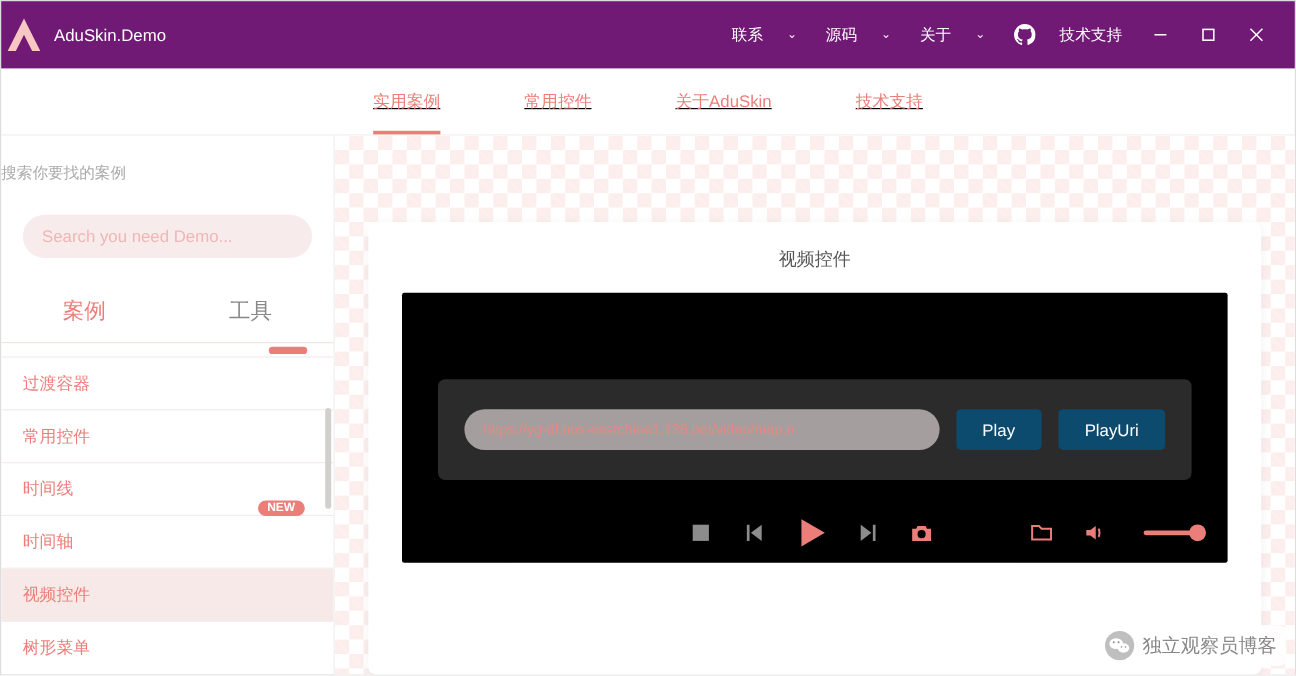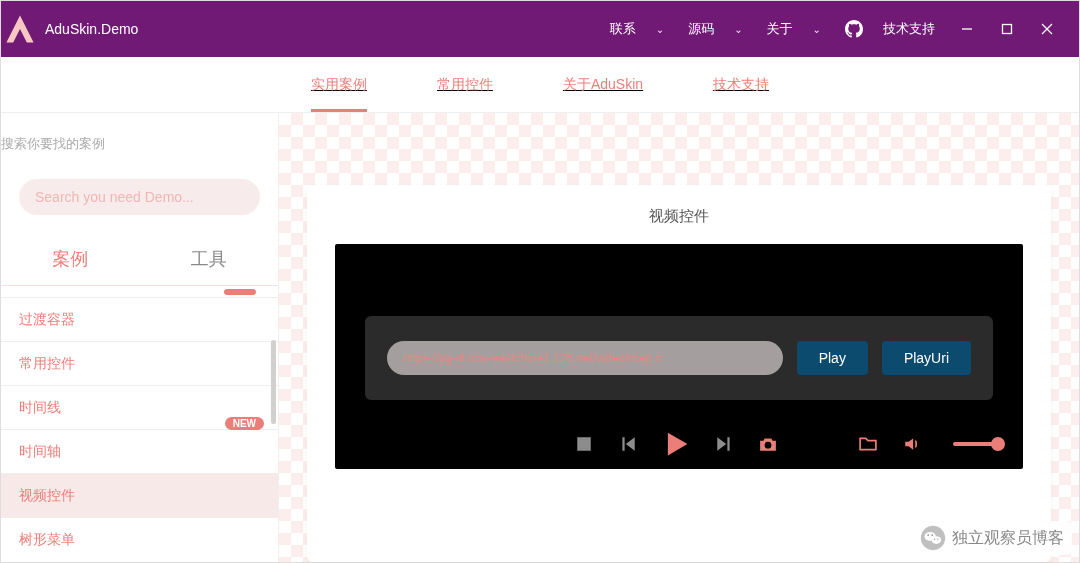--- a/index.html
+++ b/index.html
@@ -30,21 +30,21 @@
 
 .sidebar { width: 278px; border-right: 1px solid #eee; display: flex; flex-direction: column; }
 .search-title { color: #aaa; font-size: 13px; text-align: left; padding: 22px 0 14px; }
 .search-box { margin: 12px 18px 18px; height: 36px; border-radius: 18px; background: #f7eceb; display: flex; align-items: center; padding: 0 16px; color: #efb6b4; font-size: 14px; }
 .side-tabs { display: flex; border-bottom: 1px solid #f1e3e2; }
 .side-tab { flex:1; text-align:center; padding: 14px 0; font-size: 18px; color:#ec7e7a; cursor:pointer; }
 .side-tab.inact { color:#888; }
 .list { flex:1; overflow:hidden; position: relative; }
 .list-item { height: 44px; display:flex; align-items:center; padding: 0 18px; border-bottom: 1px solid #f3ecec; color:#ec7e7a; font-size: 14px; cursor:pointer; position: relative; }
 .list-item.sel { background:#f6e9e8; }
-.badge-new { position:absolute; right:14px; background:#ec7e7a; color:#fff; font-size:10px; padding:1px 8px; border-radius:10px; font-weight:bold;margin-top:32px; }
+.badge-new { position:absolute; right:24px; background:#ec7e7a; color:#fff; font-size:10px; padding:1px 8px; border-radius:10px; font-weight:bold;margin-top:32px; }
 .scroll-ind { position:absolute; right:2px; top:54px; width:5px; height:84px; background:#d2cfcf; border-radius:3px; }
 .clip-row { height: 12px; border-bottom: 1px solid #f3ecec; position: relative; overflow: hidden; }
 .clip-pill { position:absolute; right:22px; bottom:2px; width:32px; height:6px; border-radius:6px; background:#ec7e7a; }
 
 
 .main { flex:1; position: relative; background: #fff; }
 .checker { position:absolute; inset:0;
   background-image: linear-gradient(45deg,#fdeeee 25%,transparent 25%,transparent 75%,#fdeeee 75%),
                     linear-gradient(45deg,#fdeeee 25%,transparent 25%,transparent 75%,#fdeeee 75%);
   background-size: 24px 24px; background-position: 0 0, 12px 12px; }

